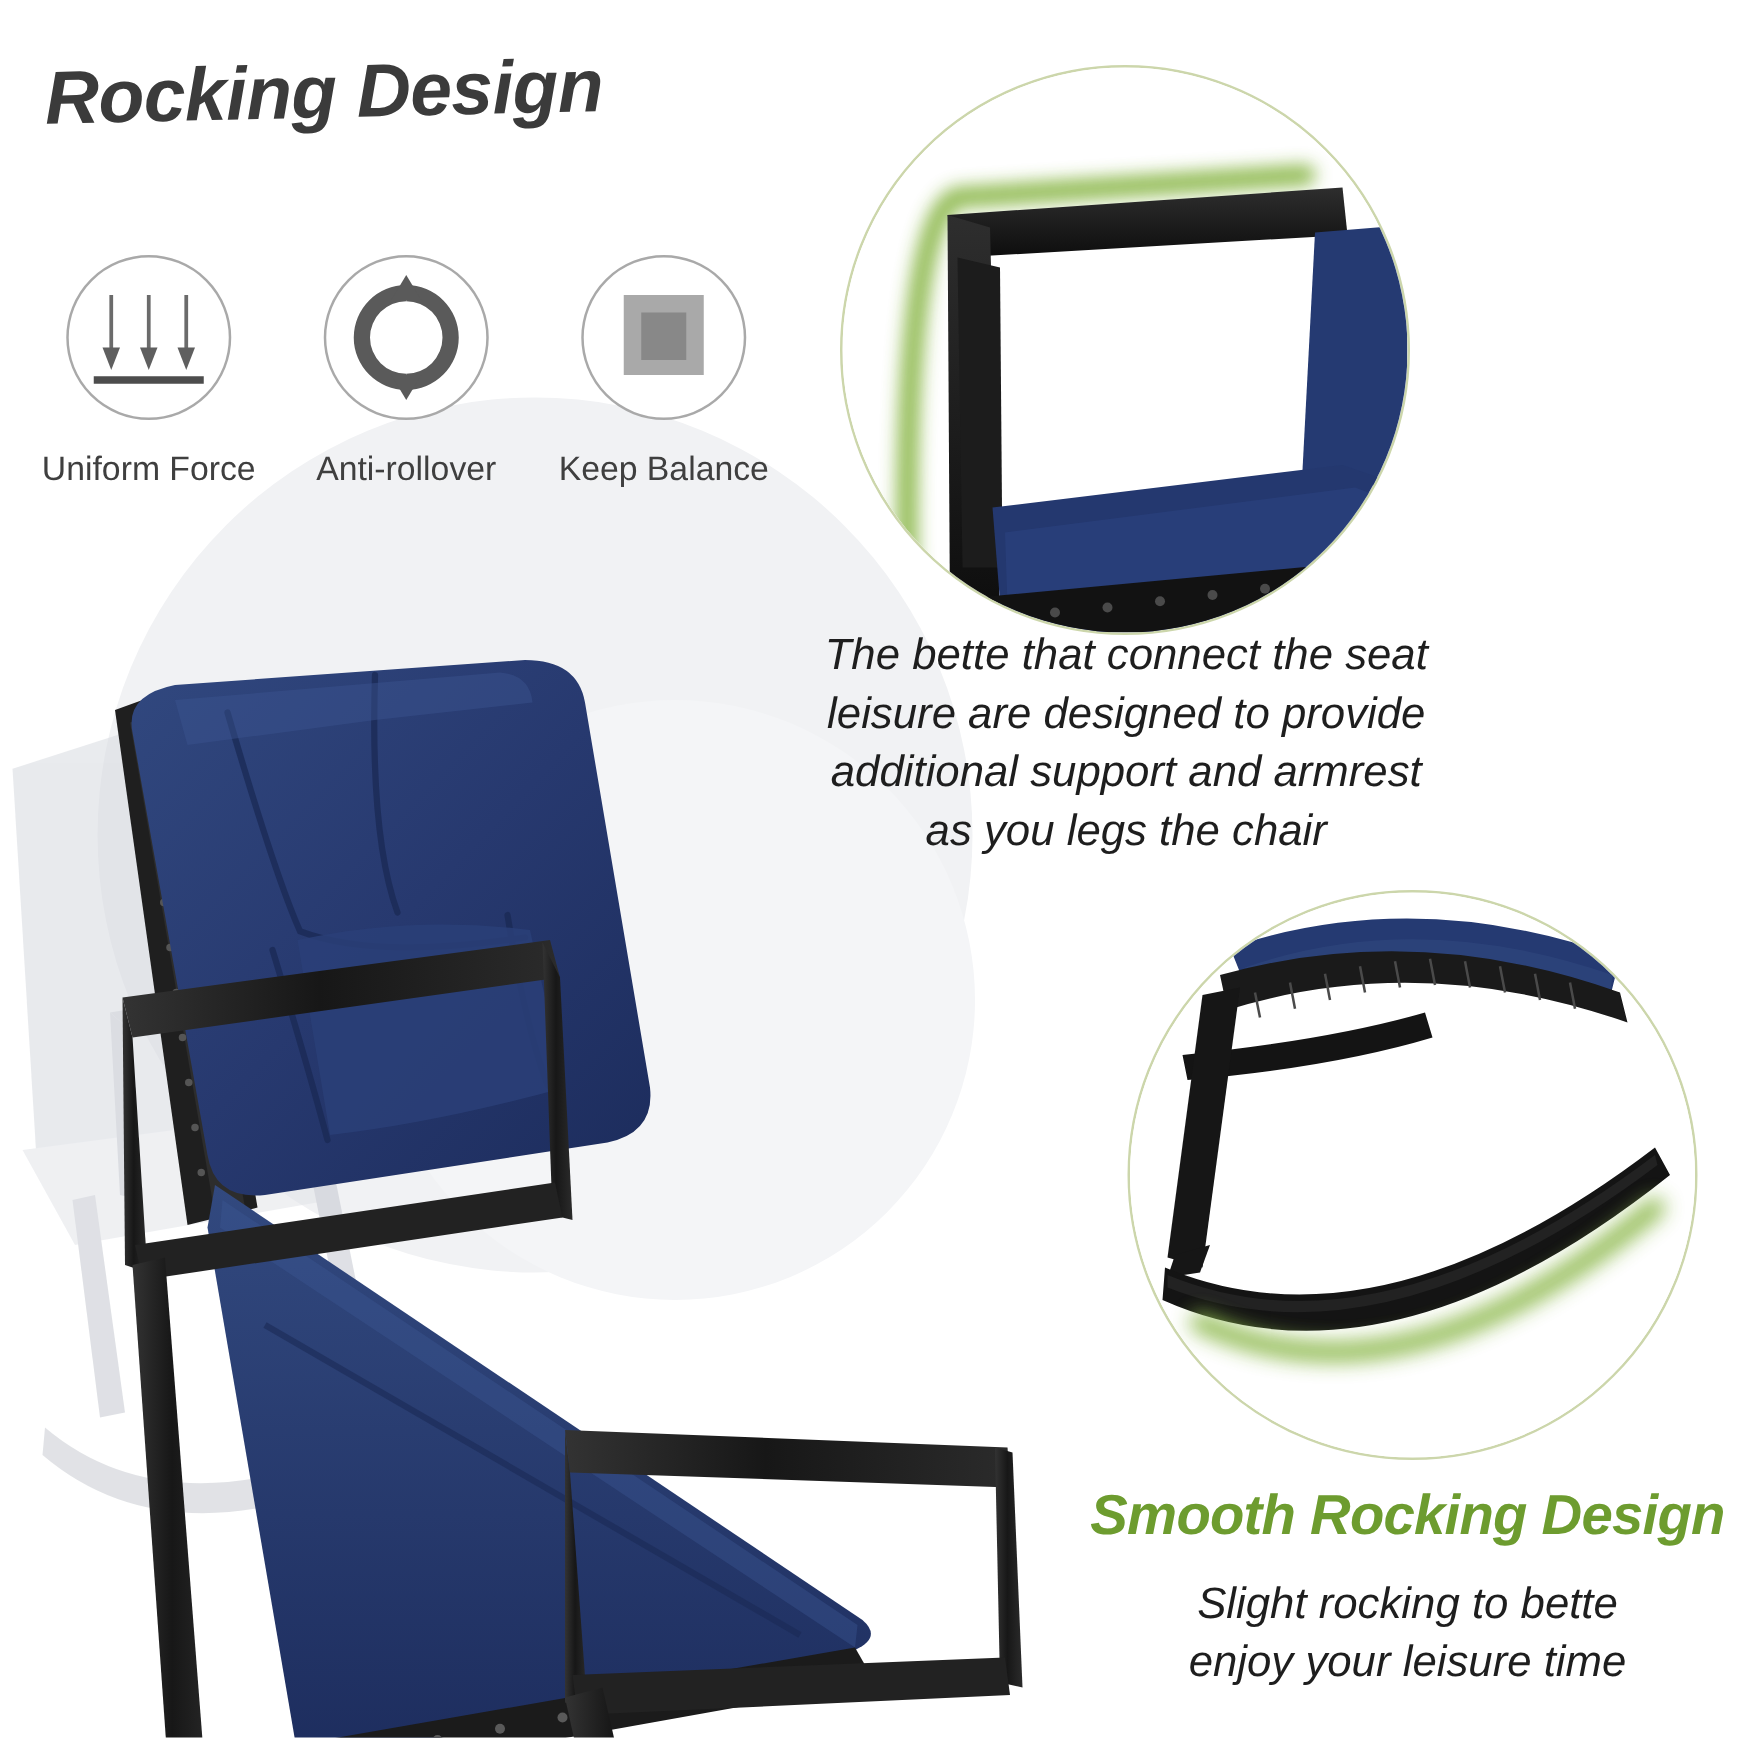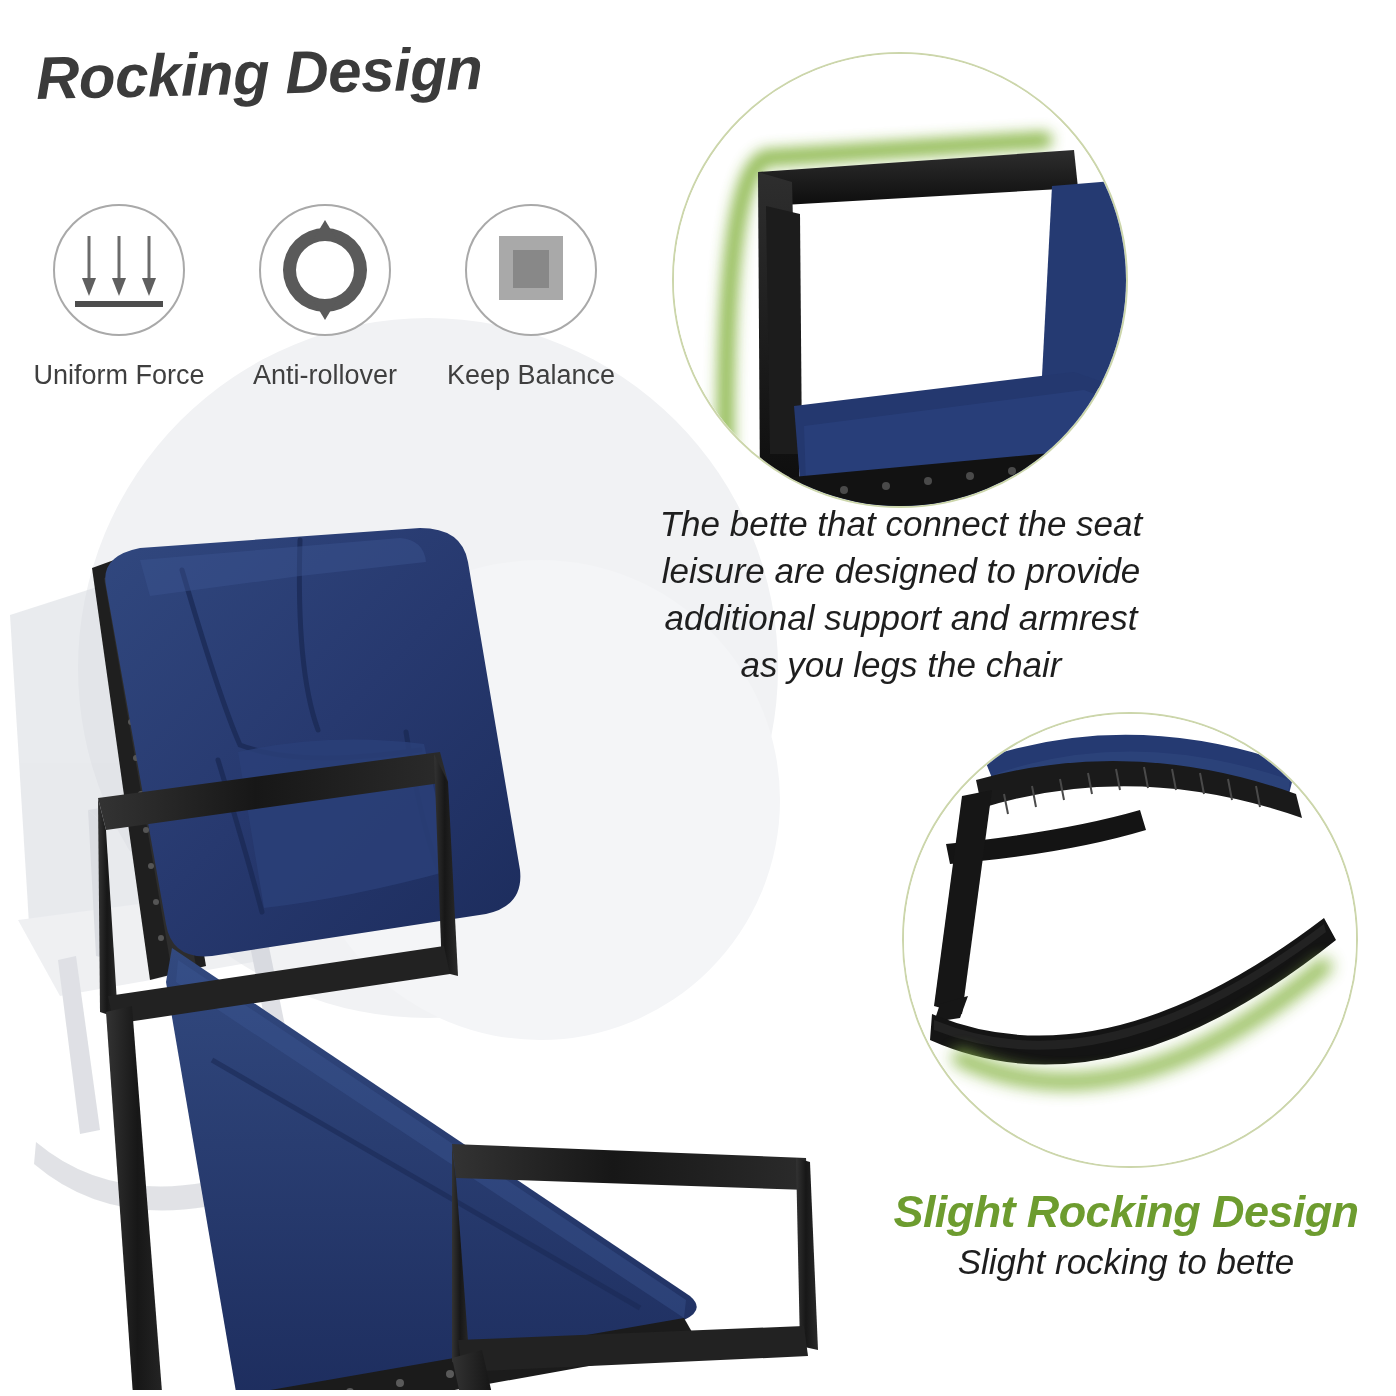--- a/index.html
+++ b/index.html
@@ -165,21 +165,21 @@
   }
   #smooth-block .sub-line {
     display: block;
     font-family: "Liberation Sans", sans-serif;
     font-style: italic;
     font-size: 35px;
     line-height: 47px;
     color: #1e1e1e;
     white-space: nowrap;
   }
-  #smooth-sub { margin-top: 0; }
+  #smooth-sub { margin-top: 21px; }
 </style>
 </head>
 <body>
 
 <div id="page">
 
   <div id="main-title">Rocking Design</div>
 
   <div id="chair-backdrop"></div>
   <div id="chair-backdrop-2"></div>
@@ -460,19 +460,20 @@
   </div>
 
   <div id="center-caption">
     <span class="cap-line">The bette that connect the seat</span>
     <span class="cap-line">leisure are designed to provide</span>
     <span class="cap-line">additional support and armrest</span>
     <span class="cap-line">as you legs the chair</span>
   </div>
 
   <div id="smooth-block">
-    <div id="smooth-heading">Slight Rocking Design</div>
+    <div id="smooth-heading">Smooth Rocking Design</div>
     <div id="smooth-sub">
       <span class="sub-line">Slight rocking to bette</span>
+      <span class="sub-line">enjoy your leisure time</span>
     </div>
   </div>
 
 </div>
 
 </body></html>

